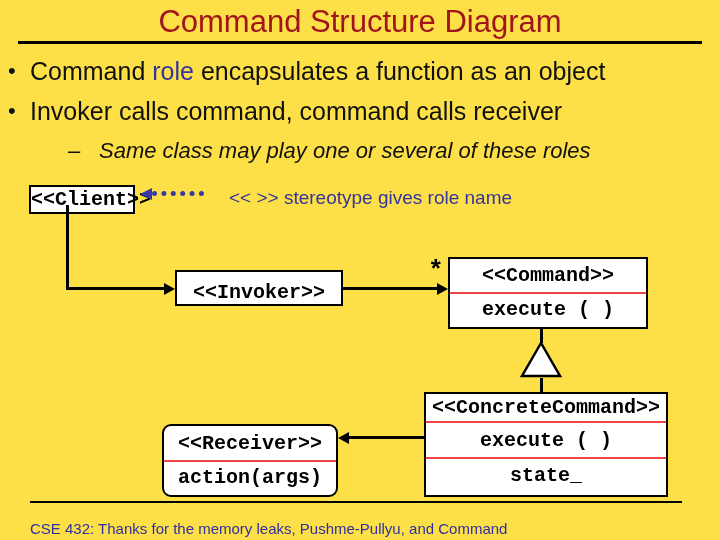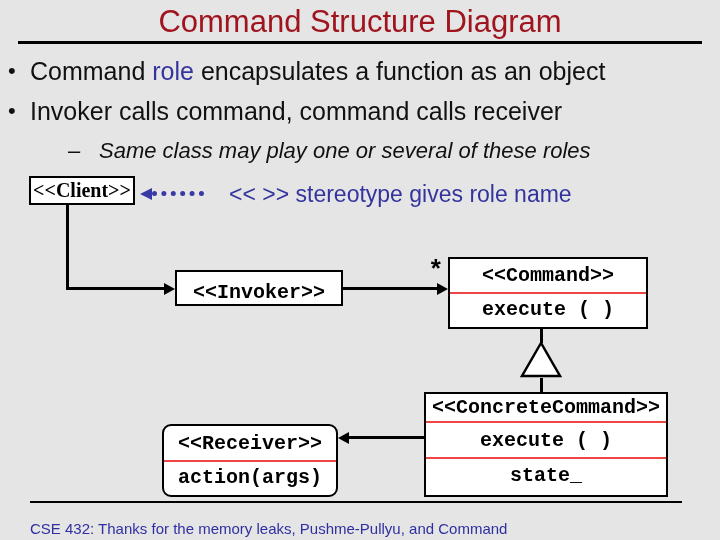--- a/index.html
+++ b/index.html
@@ -1,50 +1,50 @@
 <!DOCTYPE html>
 <html><head>
 <meta charset="utf-8">
 <style>
   html,body{margin:0;padding:0;background:#ffffff;}
   .slide{
-    position:relative;width:720px;height:540px;background:#e5e5e5;
+    position:relative;width:720px;height:540px;background:#fde047;
     font-family:"Liberation Sans",sans-serif;color:#000;overflow:hidden;
   }
   .abs{position:absolute;}
   
   .title{
     left:0;top:5px;width:720px;text-align:center;
     font-size:31px;line-height:1.1;color:#A0141E;letter-spacing:0px;
   }
   .title-rule{left:18px;top:41px;width:684px;height:3px;background:#000;}
   
   .bullet{left:8px;font-size:25px;line-height:1.2;color:#111;white-space:nowrap;}
   .bullet .marker{display:inline-block;width:22px;font-size:22px;vertical-align:top;padding-top:2px;}
   .b1{top:56px;}
   .b2{top:96px;}
   .subbullet{left:68px;top:138px;font-size:22px;color:#111;white-space:nowrap;font-style:italic;}
   .subbullet .marker{display:inline-block;width:31px;}
   .em{color:#34349E;}
   
-  .annotation{left:229px;top:181px;font-size:23px;color:#34349E;white-space:nowrap;text-align:right;}
+  .annotation{left:229px;top:187px;font-size:19px;color:#34349E;white-space:nowrap;text-align:right;}
   .footer-rule{left:30px;top:501px;width:652px;height:2px;background:#000;}
   .footer{left:30px;top:508px;font-size:15px;color:#2F2FA2;white-space:nowrap;margin-top:12px;}
   
   .ubox{
     border:2px solid #000;background:#fff;box-sizing:border-box;
     font-family:"Liberation Mono","DejaVu Sans Mono",monospace;
     font-weight:bold;font-size:20px;color:#000;
   }
   .ubox .row{
     display:flex;align-items:center;justify-content:center;
     white-space:nowrap;box-sizing:border-box;
   }
   .ubox .row + .row{border-top:2px solid #ef4444;}
-  .client-box{left:29px;top:176px;width:106px;height:29px;display:flex;align-items:center;justify-content:center;white-space:nowrap;font-family:Liberation Serif, serif;}
+  .client-box{left:29px;top:185px;width:106px;height:29px;display:flex;align-items:center;justify-content:flex-start;white-space:nowrap;}
   .invoker-box{left:175px;top:270px;width:168px;height:36px;display:flex;align-items:flex-end;justify-content:center;white-space:nowrap;}
   .command-box{left:448px;top:257px;width:200px;height:72px;}
   .command-box .row{height:33px;}
   .concrete-box{left:424px;top:392px;width:244px;height:105px;}
   .concrete-box .r1{height:27px;}
   .concrete-box .r2{height:36px;}
   .concrete-box .r3{height:34px;}
   .receiver-box{left:162px;top:424px;width:176px;height:73px;border-radius:9px;}
   .receiver-box .r1{height:34px;}
   .receiver-box .r2{height:33px;}

